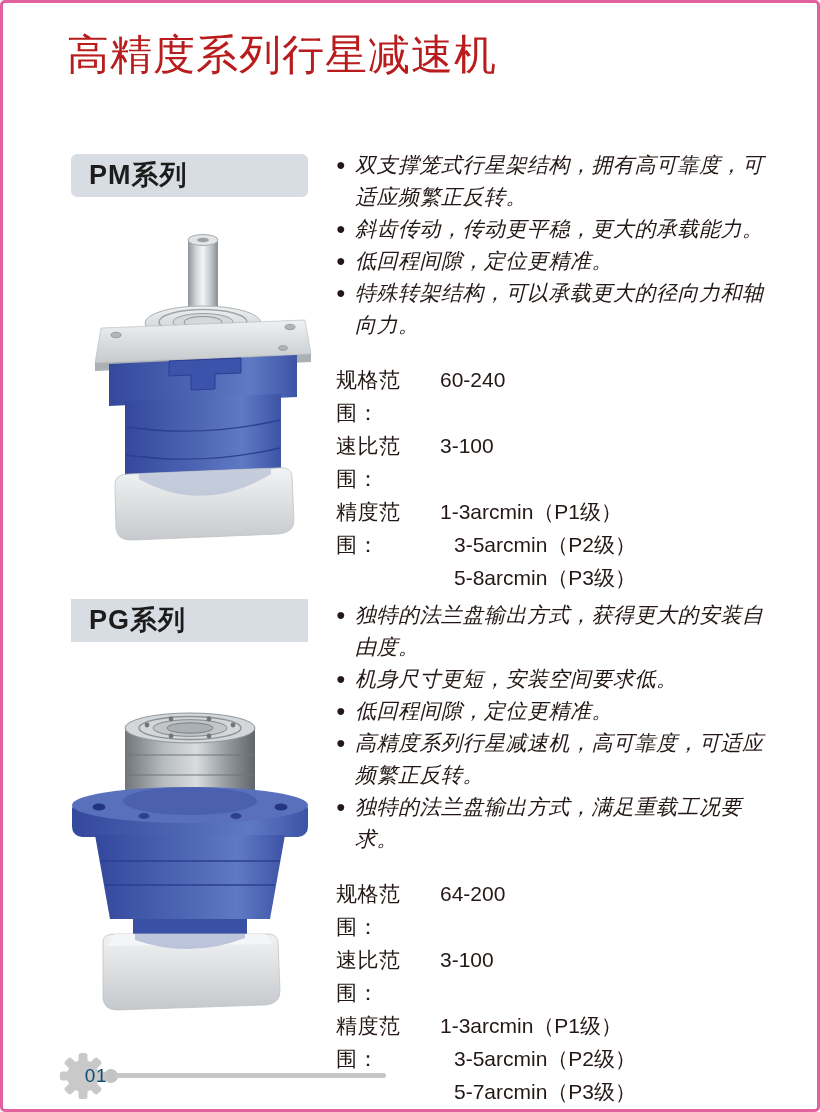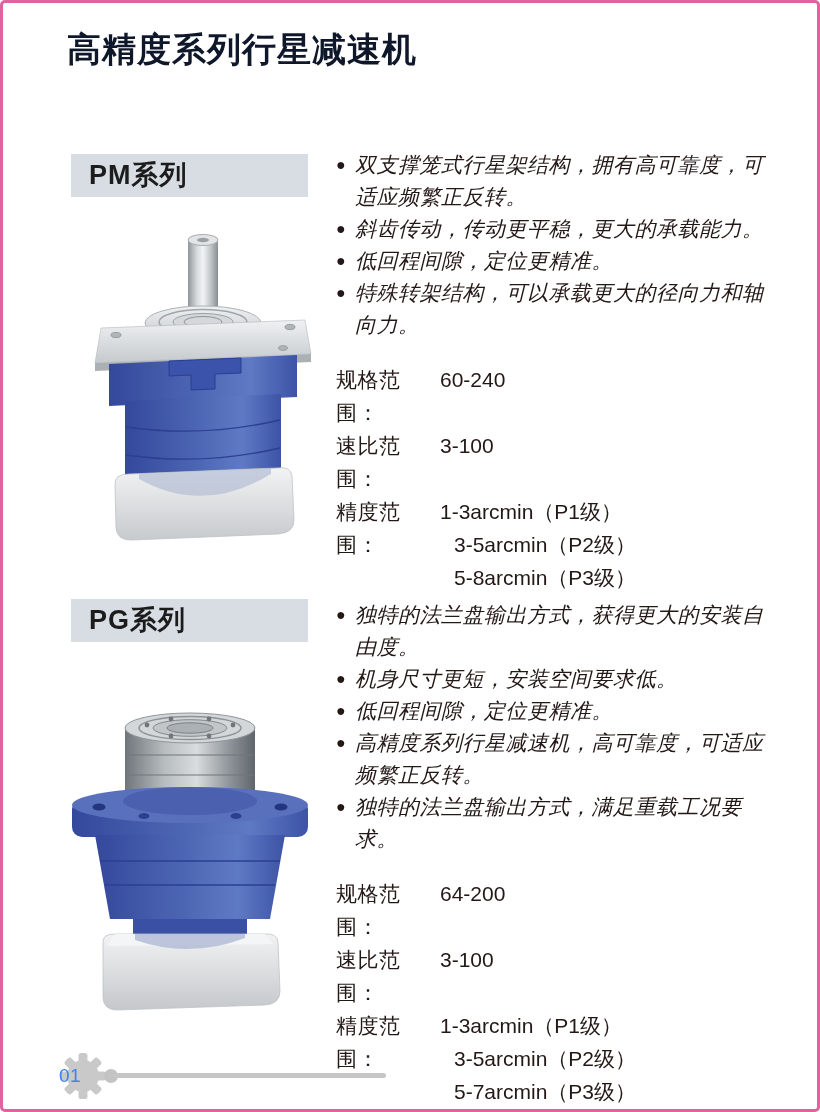--- a/index.html
+++ b/index.html
@@ -9,30 +9,30 @@
     width:820px; height:1112px;
     background:#ffffff;
     border:3px solid #e2619f;
     border-radius:5px;
     overflow:hidden;
     font-family:"Liberation Sans", sans-serif;
     color:#231815;
   }
   .page-title {
     position:absolute; left:64px; top:24px;
-    font-size:34px; font-weight:bold; letter-spacing:1px;
-    color:#0f172a;
+    font-size:42px; font-weight:normal; letter-spacing:1px;
+    color:#b91c1c;
   }
   .series-header {
     position:absolute; left:68px; width:237px; height:43px;
     background:#d8dde3;
     font-size:27px; font-weight:bold; color:#1c1c1c;
     line-height:43px; padding-left:18px; letter-spacing:1px;
   }
-  #pm-header { top:151px; }
+  #pm-header { top:151px;border-radius:6px; }
   #pg-header { top:596px; }
   .product { position:absolute; }
   #pm-product { left:66px; top:224px; }
   #pg-product { left:44px; top:692px; }
   .content { position:absolute; left:333px; width:436px; }
   #pm-content { top:146px; }
   #pg-content { top:596px; }
   ul.bullets { list-style:none; font-size:21px; line-height:32px; }
   ul.bullets li { display:flex; }
   ul.bullets .b { flex:none; width:19px; font-size:16px; line-height:32px; }
@@ -40,22 +40,22 @@
   .specs { margin-top:22px; font-size:21px; line-height:33px; }
   .spec-row { display:flex; }
   .spec-label { flex:none; width:104px; letter-spacing:0.5px; }
   .spec-vals { }
   .spec-vals div:nth-child(n+2) { margin-left:14px; }
   .footer { position:absolute; left:0; top:1049px; width:100%; height:54px; }
   .gear-badge { position:absolute; left:56px; top:0; width:48px; height:48px; }
   .gear-badge svg { position:absolute; left:0; top:0; }
   .page-number {
     position:absolute; left:0; top:0; width:48px; height:48px;
-    text-align:left; line-height:48px;
-    font-size:19px; color:#3b82f6; letter-spacing:0.5px;
+    text-align:right; line-height:48px;
+    font-size:19px; color:#0c4a6e; letter-spacing:0.5px;
   }
   .footer-dot {
     position:absolute; left:101px; top:17px;
     width:14px; height:14px; border-radius:50%;
     background:#c3c3c3;
   }
   .footer-line {
     position:absolute; left:111px; top:21px;
     width:272px; height:5px; border-radius:3px;
     background:#c6c6c6;

